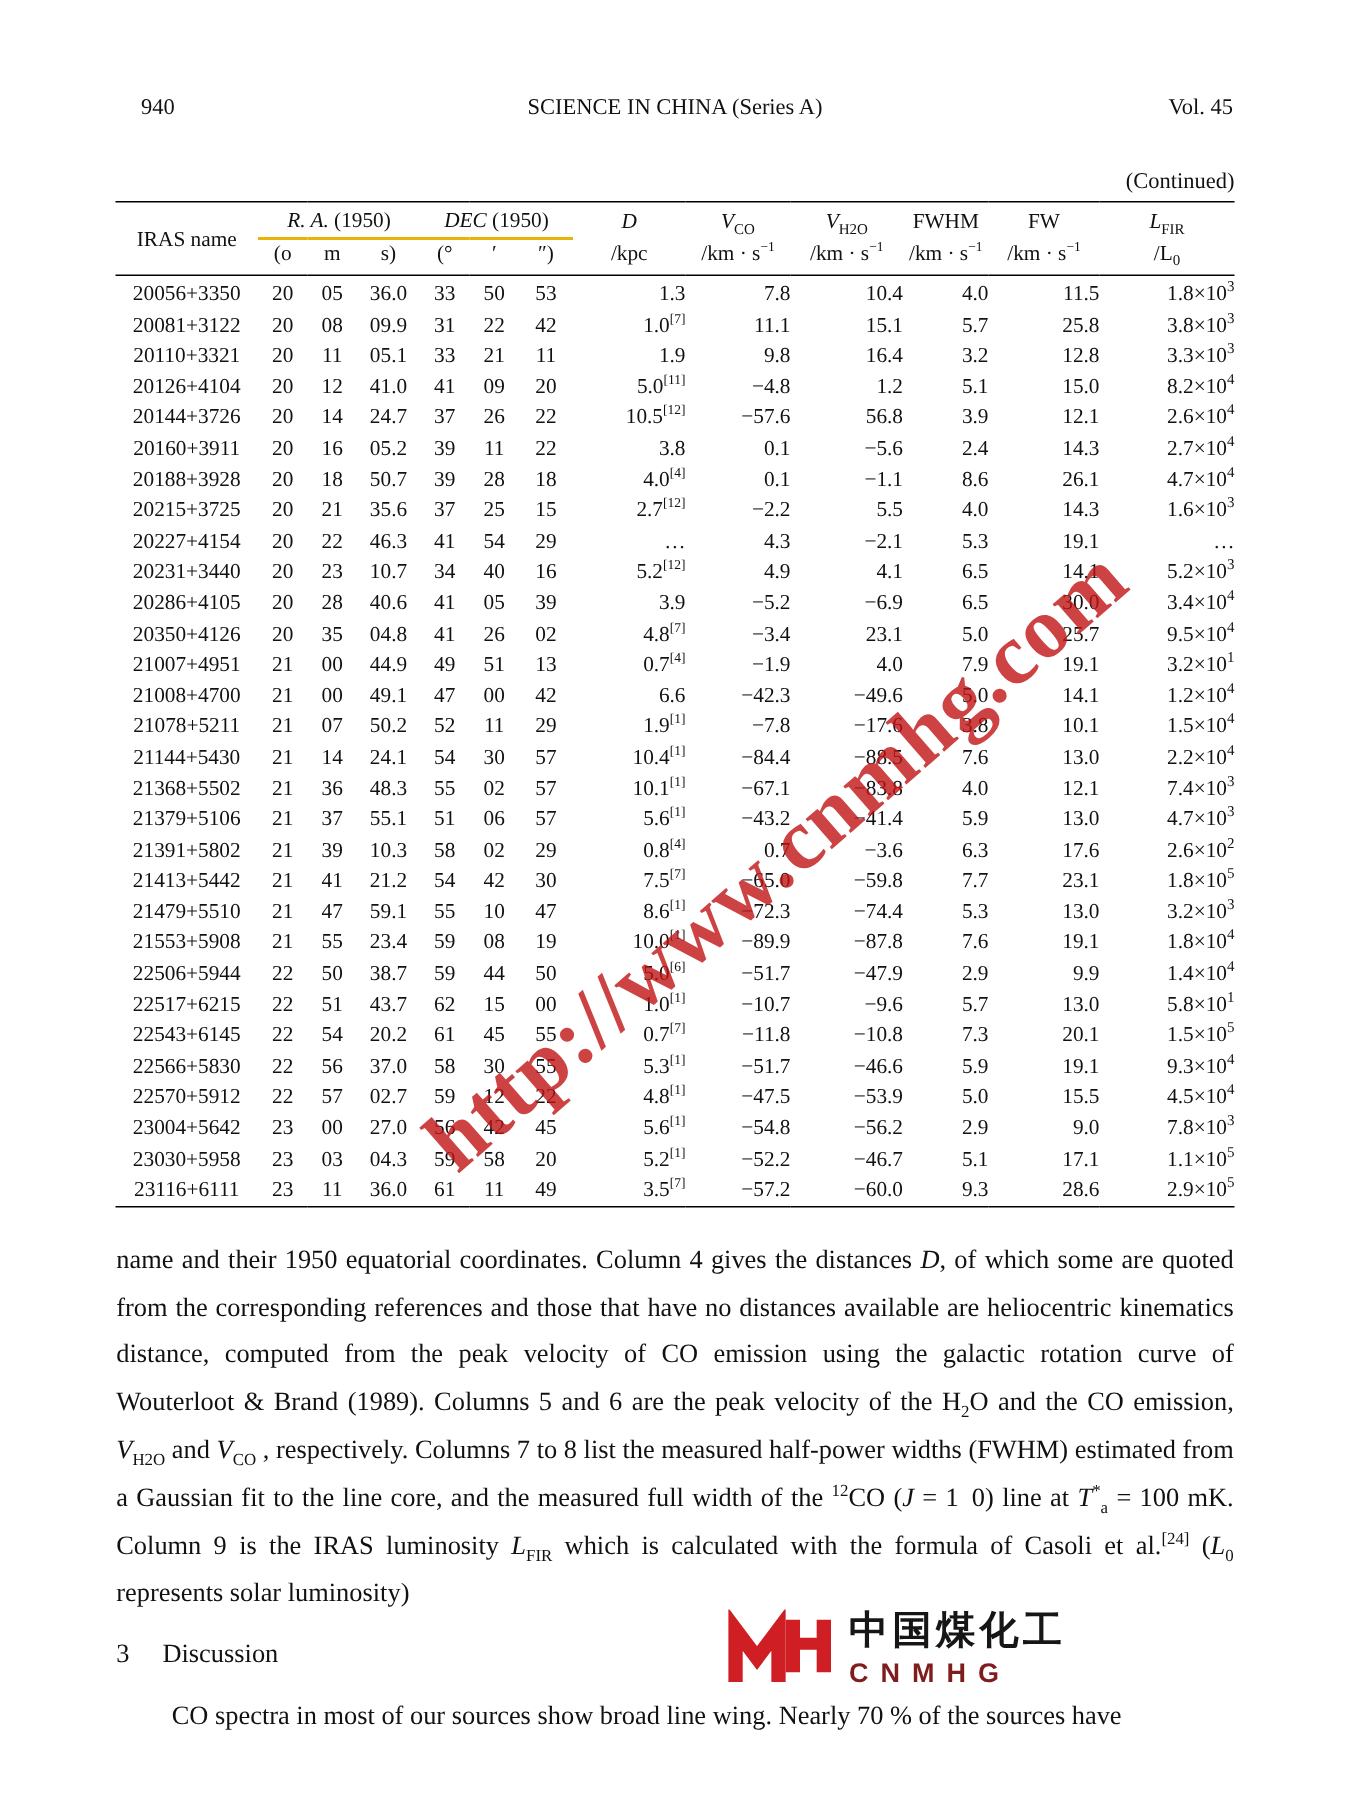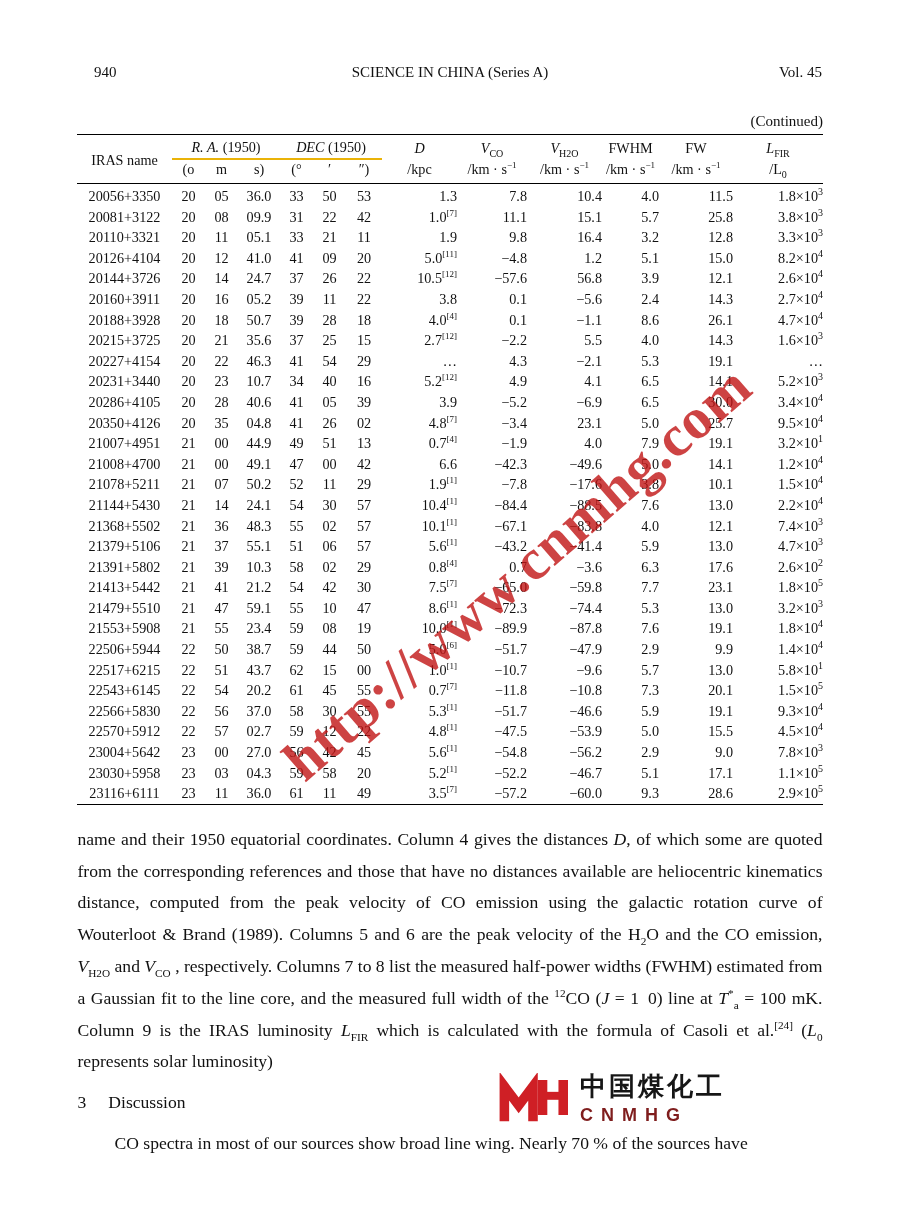--- a/index.html
+++ b/index.html
@@ -39,21 +39,21 @@
   .section-head{width:745px;margin:9px auto 0;font-size:17.6px;font-weight:normal;line-height:30px;}
   .section-gap{display:inline-block;width:22px;}
   .closing{width:745px;margin:11px auto 0;font-size:17.6px;line-height:31.8px;
            text-align:justify;text-indent:37px;}
   
   .watermark{position:absolute;left:292px;top:735px;z-index:5;white-space:nowrap;
              transform:rotate(-41deg);transform-origin:left center;
              font-family:"Liberation Serif",serif;font-weight:700;font-size:58px;
              color:rgba(193,20,20,0.8);letter-spacing:1px;pointer-events:none;}
   
-  .logo{position:absolute;left:494px;top:1068px;z-index:6;display:flex;align-items:center;
+  .logo{position:absolute;left:480px;top:1068px;z-index:6;display:flex;align-items:center;
         gap:12px;background:rgba(255,255,255,0.92);padding:4px 10px 4px 4px;}
   .logo-cn{font-size:26px;font-weight:bold;color:#161616;letter-spacing:3px;line-height:1.15;}
   .logo-en{font-size:18px;font-weight:bold;color:#7f1d1d;letter-spacing:8px;
            font-family:"Liberation Sans",sans-serif;margin-top:3px;}
 </style>
 </head>
 <body>
 
 <div class="page">
 

